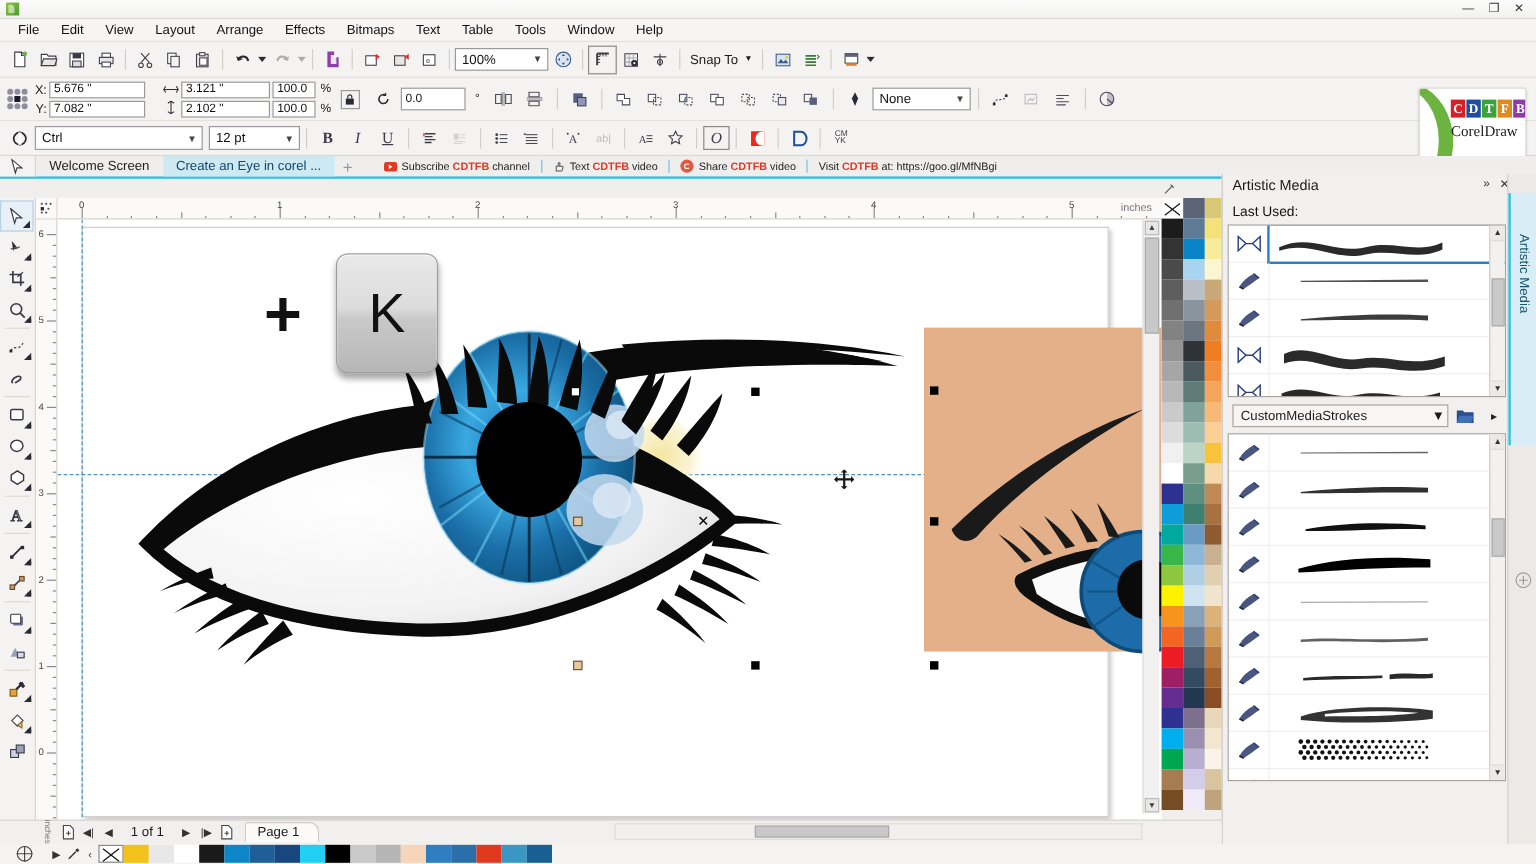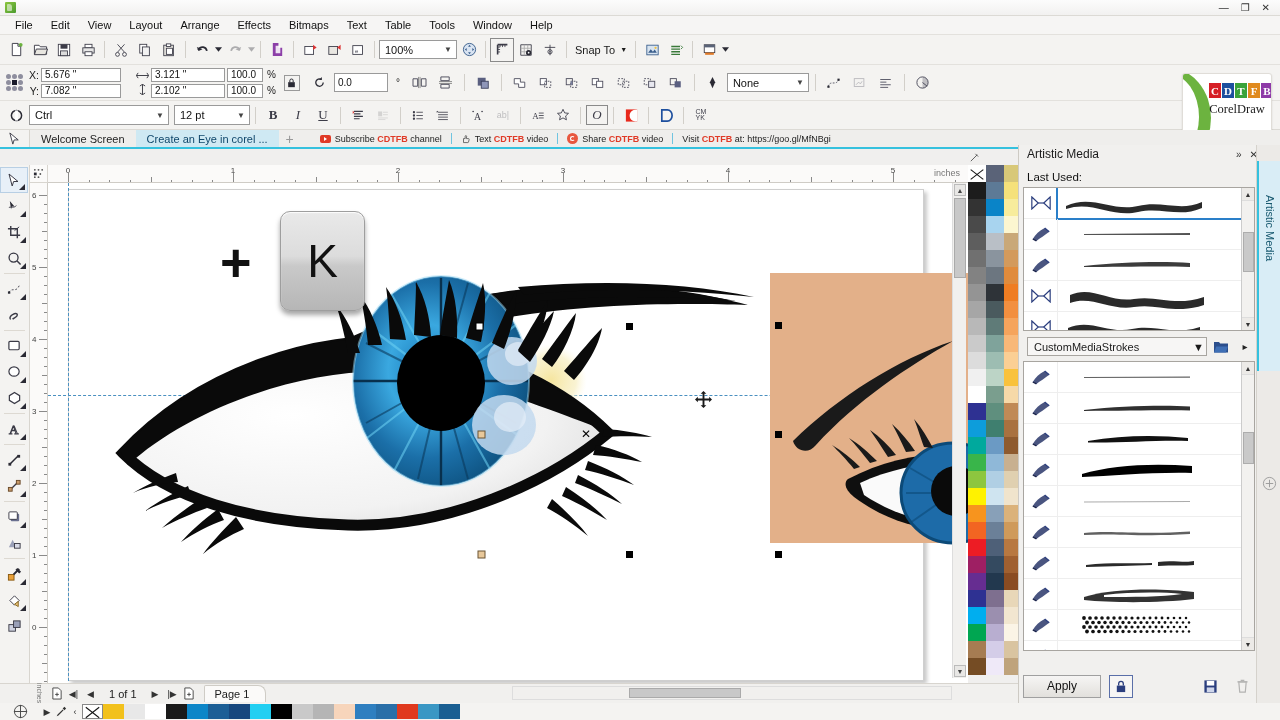--- a/index.html
+++ b/index.html
@@ -1610,43 +1610,20 @@
         <span>Artistic Media</span>
       </div>
       <div style="position:absolute;left:4px;top:330px;width:17px;height:17px;display:flex;align-items:center;justify-content:center">
         <svg width="15" height="15" viewBox="0 0 16 16">
             <circle cx="8" cy="8" r="6.5" fill="none" stroke="#9a9a9a"></circle>
             <path d="M8 4v8M4 8h8" stroke="#9a9a9a"></path>
           </svg>
       </div>
     </div>
 
-    <div class="docker-foot">
-      <div class="apply-btn">Apply</div>
-      <div class="ico-btn" style="border-color:#5a6fa8">
-        <svg width="12" height="13" viewBox="0 0 12 14">
-            <rect x="1.5" y="6" width="9" height="7" fill="#2b3e7e"></rect>
-            <path d="M3.5 6V4a2.5 2.5 0 015 0v2" stroke="#2b3e7e" fill="none" stroke-width="1.4"></path>
-          </svg>
-      </div>
-      <div style="flex:1"></div>
-      <div class="ico-btn flat">
-        <svg width="15" height="15" viewBox="0 0 16 16">
-            <rect x="1.5" y="1.5" width="13" height="13" fill="#2b3e7e"></rect>
-            <rect x="4" y="2" width="8" height="5" fill="#fff"></rect>
-            <rect x="4" y="9" width="8" height="5" fill="#cfd6ea"></rect>
-          </svg>
-      </div>
-      <div class="ico-btn flat" style="opacity:.45">
-        <svg width="13" height="14" viewBox="0 0 14 15">
-            <path d="M3 3h8l-1 11H4z" fill="none" stroke="#6a6a6a" stroke-width="1.3"></path>
-            <path d="M1.5 3h11M5 1.5h4" stroke="#6a6a6a" stroke-width="1.3"></path>
-          </svg>
-      </div>
-    </div>
   </div>
 
   <div class="navbar">
     <div style="width:30px"></div>
     <div style="width:18px;height:20px;display:flex;align-items:center;justify-content:center;writing-mode:vertical-rl;font-size:7px;color:#777">inches</div>
     <div class="nav-ico">
       <svg width="12" height="13" viewBox="0 0 13 14">
           <path d="M2 1h6l3 3v9H2z" fill="#fff" stroke="#444"></path>
           <path d="M4.5 8h4M6.5 6v4" stroke="#444"></path>
         </svg>

